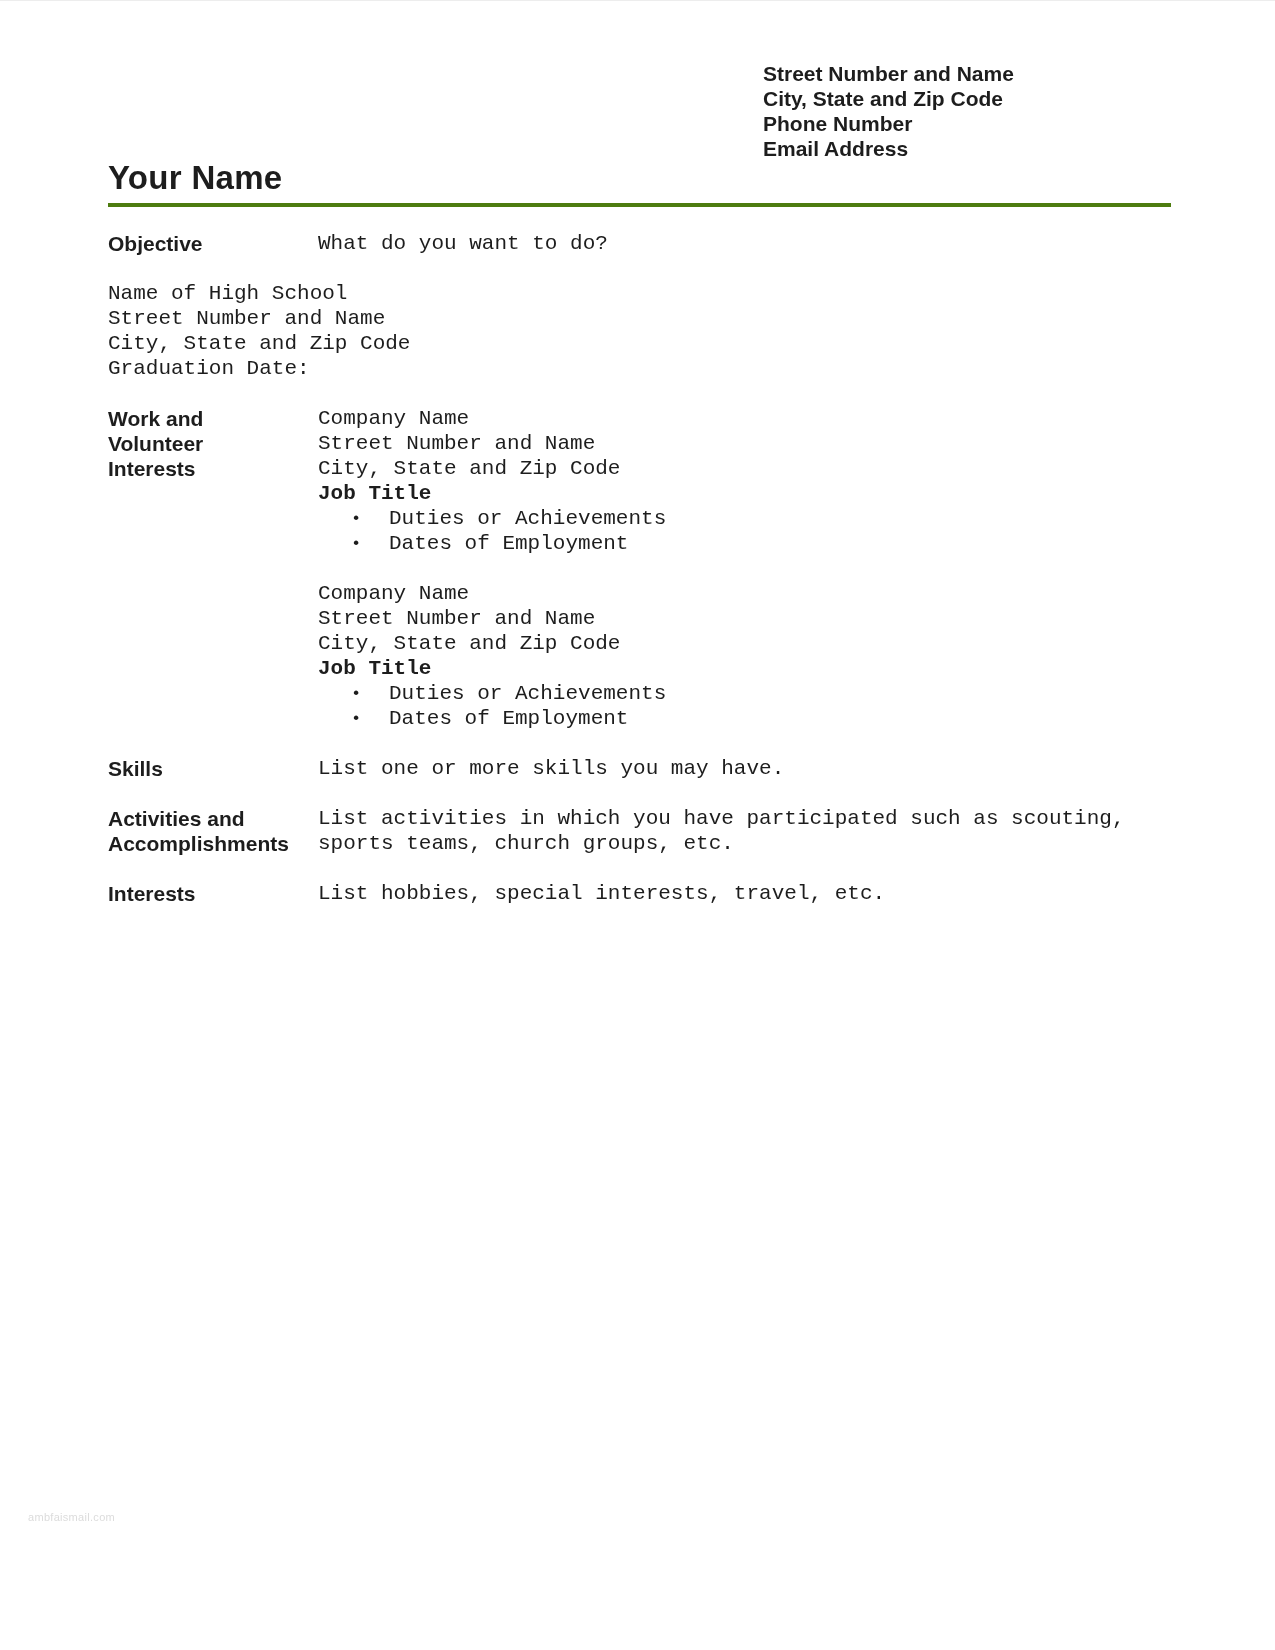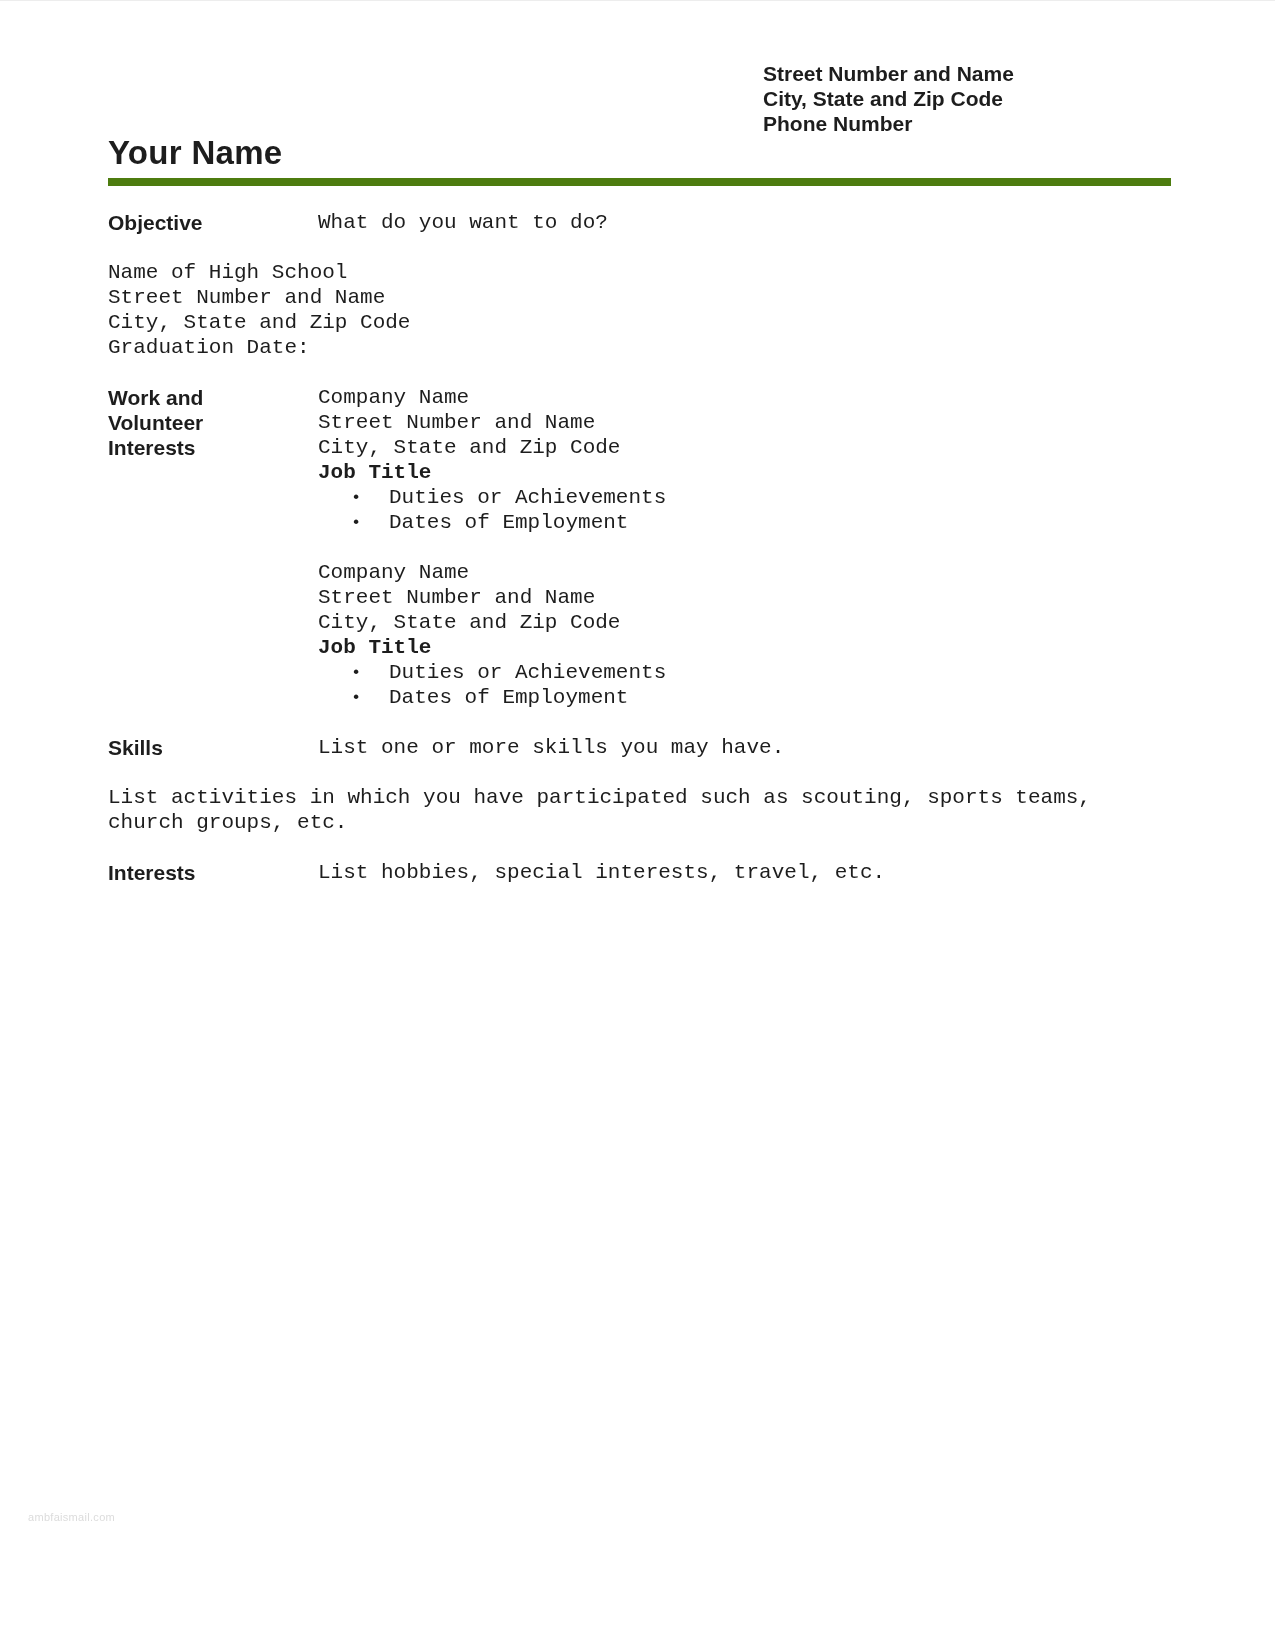--- a/index.html
+++ b/index.html
@@ -19,21 +19,21 @@
     border-top: 1px solid #ededed;
   }
   .contact {
     margin-left: 655px;
     font-weight: bold;
     font-size: 21px;
     line-height: 25px;
     white-space: nowrap;
   }
   .name-row {
-    border-bottom: 8px solid #4d7c0f;
+    border-bottom: 4px solid #4d7c0f;
     padding-bottom: 6px;
     margin-top: -2px;
     margin-bottom: 24px;
   }
   .name {
     font-size: 33px;
     font-weight: bold;
     letter-spacing: 0.3px;
     display: inline-block;
   }
@@ -71,20 +71,21 @@
 </style>
 </head>
 <body>
 
 <div class="page">
 
   <div class="contact">
     <div class="line">Street Number and Name</div>
     <div class="line">City, State and Zip Code</div>
     <div class="line">Phone Number</div>
+    <div class="line">Email Address</div>
   </div>
 
   <div class="name-row">
     <h1 class="name">Your Name</h1>
   </div>
 
   <div class="section">
     <div class="label">Objective</div>
     <div class="content">
       <div class="line">What do you want to do?</div>
@@ -144,20 +145,24 @@
   </div>
 
   <div class="section">
     <div class="label">Skills</div>
     <div class="content">
       <div class="line">List one or more skills you may have.</div>
     </div>
   </div>
 
   <div class="section">
+    <div class="label">
+      <div class="line">Activities and</div>
+      <div class="line">Accomplishments</div>
+    </div>
     <div class="content">
       <div class="line">List activities in which you have participated such as scouting, sports teams, church groups, etc.</div>
     </div>
   </div>
 
   <div class="section">
     <div class="label">Interests</div>
     <div class="content">
       <div class="line">List hobbies, special interests, travel, etc.</div>
     </div>

